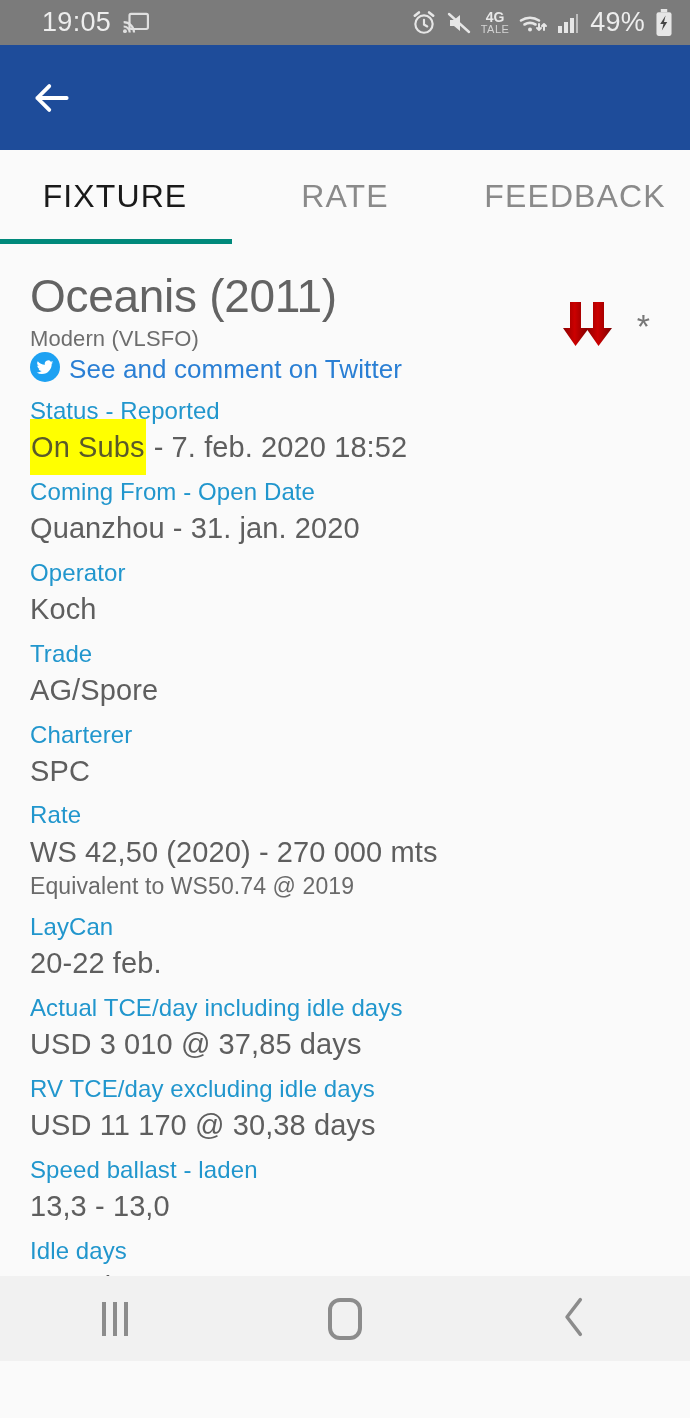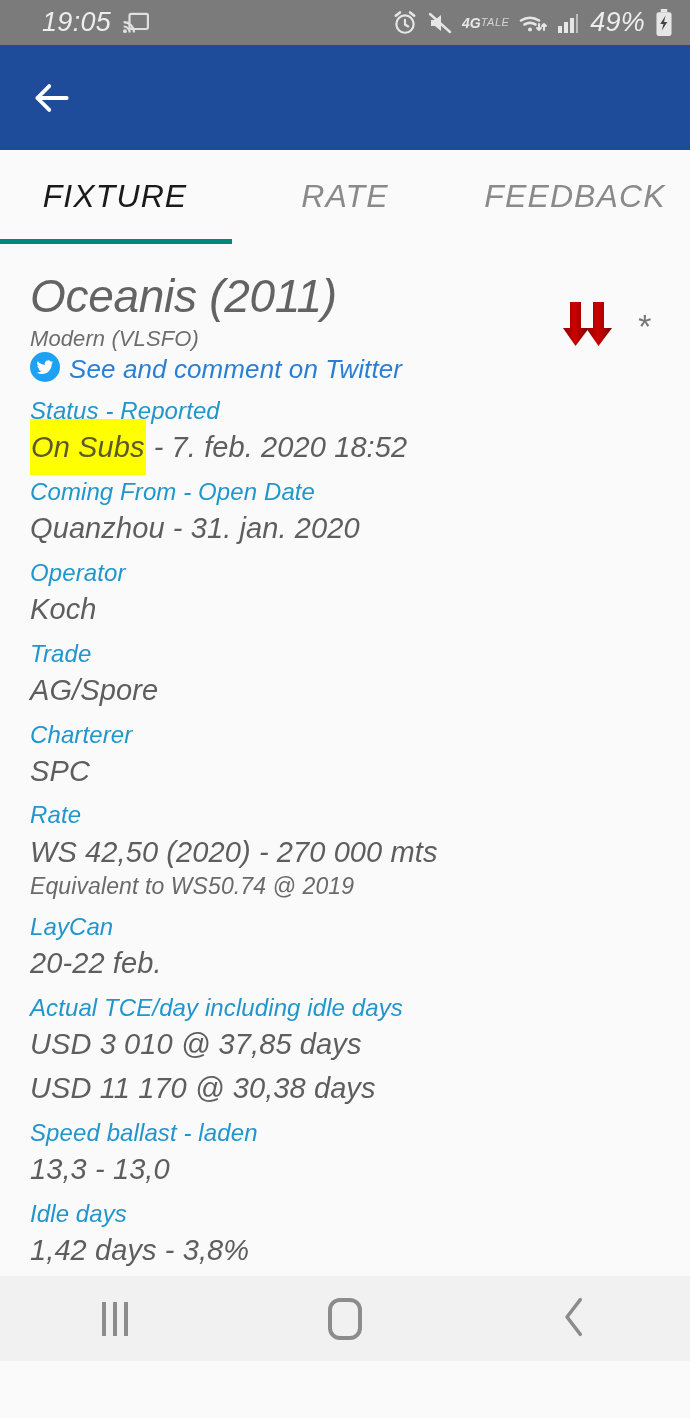--- a/index.html
+++ b/index.html
@@ -2,35 +2,35 @@
 <html><head>
 <meta charset="utf-8">
 <style>
   * { box-sizing: border-box; margin: 0; padding: 0; }
   html, body {
     width: 690px; height: 1418px;
     background: #fafafa;
     font-family: "Liberation Sans", sans-serif;
     overflow: hidden;
   }
-  .phone { position: relative; width: 690px; height: 1361px; background: #fafafa; font-style: italic; }
+  .phone { position: relative; width: 690px; height: 1361px; background: #fafafa; }
 
   
   .statusbar {
     position: absolute; top: 0; left: 0; width: 690px; height: 45px;
     background: #7b7b7b; color: #e8e8e8;
     display: flex; align-items: center; justify-content: space-between;
     padding: 0 16px 0 42px;
   }
   .sb-left { display: flex; align-items: center; gap: 12px; }
   .sb-time { font-size: 27px; letter-spacing: .3px; color: #ededed; }
   .sb-right { display: flex; align-items: center; gap: 9px; }
   .sb-batt-txt { font-size: 27px; color: #ededed; letter-spacing: .2px; }
   .icn { display: inline-block; line-height: 0; }
-  .net-label { display: flex; align-items: center; line-height: 1; }
+  .net-label { display: flex; flex-direction: column; align-items: center; line-height: 1; }
   .net-label .n1 { font-size: 14px; font-weight: bold; color: #e8e8e8; }
   .net-label .n2 { font-size: 11px; color: #d4d4d4; letter-spacing: .5px; }
 
   
   .appbar {
     position: absolute; top: 45px; left: 0; width: 690px; height: 105px;
     background: #1e4c9a;
     display: flex; align-items: center; padding-left: 30px;
   }
   .back-arrow { width: 44px; height: 44px; cursor: pointer; }
@@ -231,20 +231,21 @@
       <div class="f-label">LayCan</div>
       <div class="f-value">20-22 feb.</div>
     </div>
 
     <div class="field">
       <div class="f-label">Actual TCE/day including idle days</div>
       <div class="f-value">USD 3 010 @ 37,85 days</div>
     </div>
 
     <div class="field">
+      <div class="f-label">RV TCE/day excluding idle days</div>
       <div class="f-value">USD 11 170 @ 30,38 days</div>
     </div>
 
     <div class="field">
       <div class="f-label">Speed ballast - laden</div>
       <div class="f-value">13,3 - 13,0</div>
     </div>
 
     <div class="field">
       <div class="f-label">Idle days</div>

